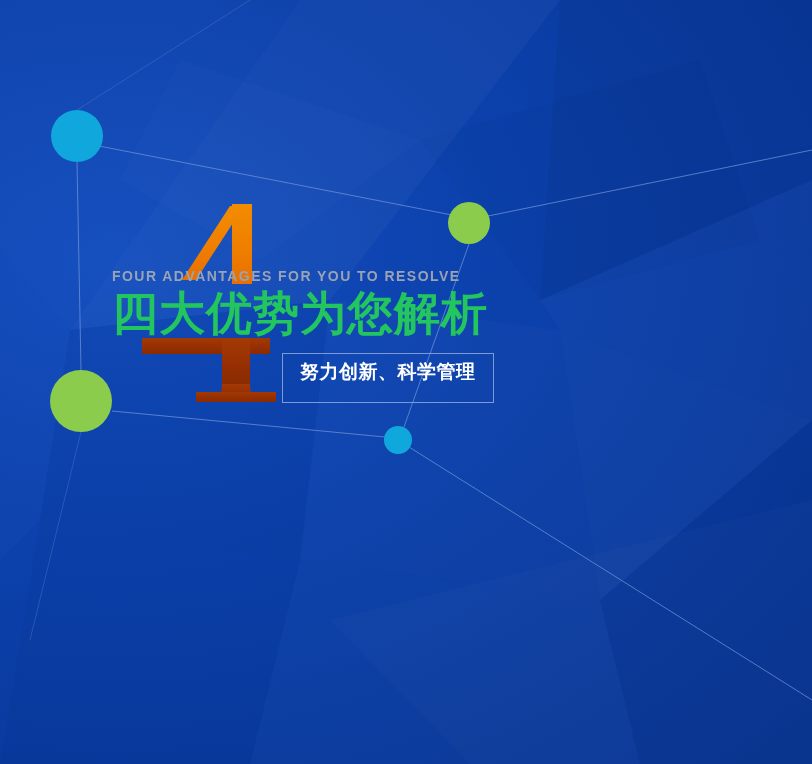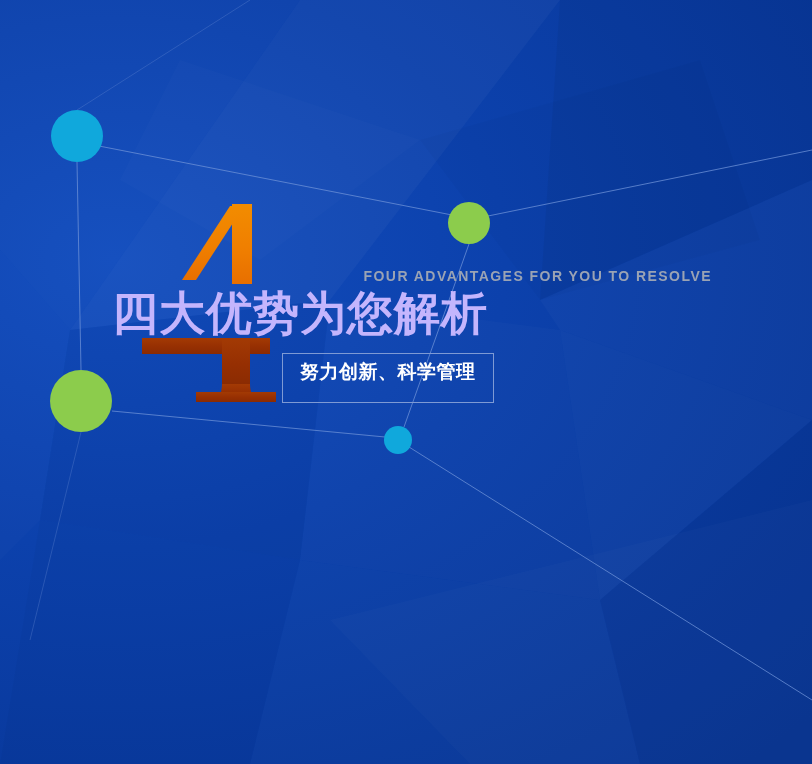--- a/index.html
+++ b/index.html
@@ -91,27 +91,26 @@
     width: 600px;
   }
   .eyebrow {
     margin: 0;
     font-size: 14px;
     font-weight: bold;
     letter-spacing: 1.45px;
     color: #9aa3b4;
     line-height: 1.25;
     white-space: nowrap;
-    text-align: right;
   }
   .headline {
     margin: 2px 0 0 0;
     font-size: 46px;
     font-weight: bold;
-    color: #c4b5fd;
+    color: #22c55e;
     letter-spacing: 1px;
     line-height: 1.12;
     white-space: nowrap;
   }
   .tagline-row {
     margin-top: 14px;
     padding-left: 170px;
   }
   .tagline-box {
     display: inline-block;

